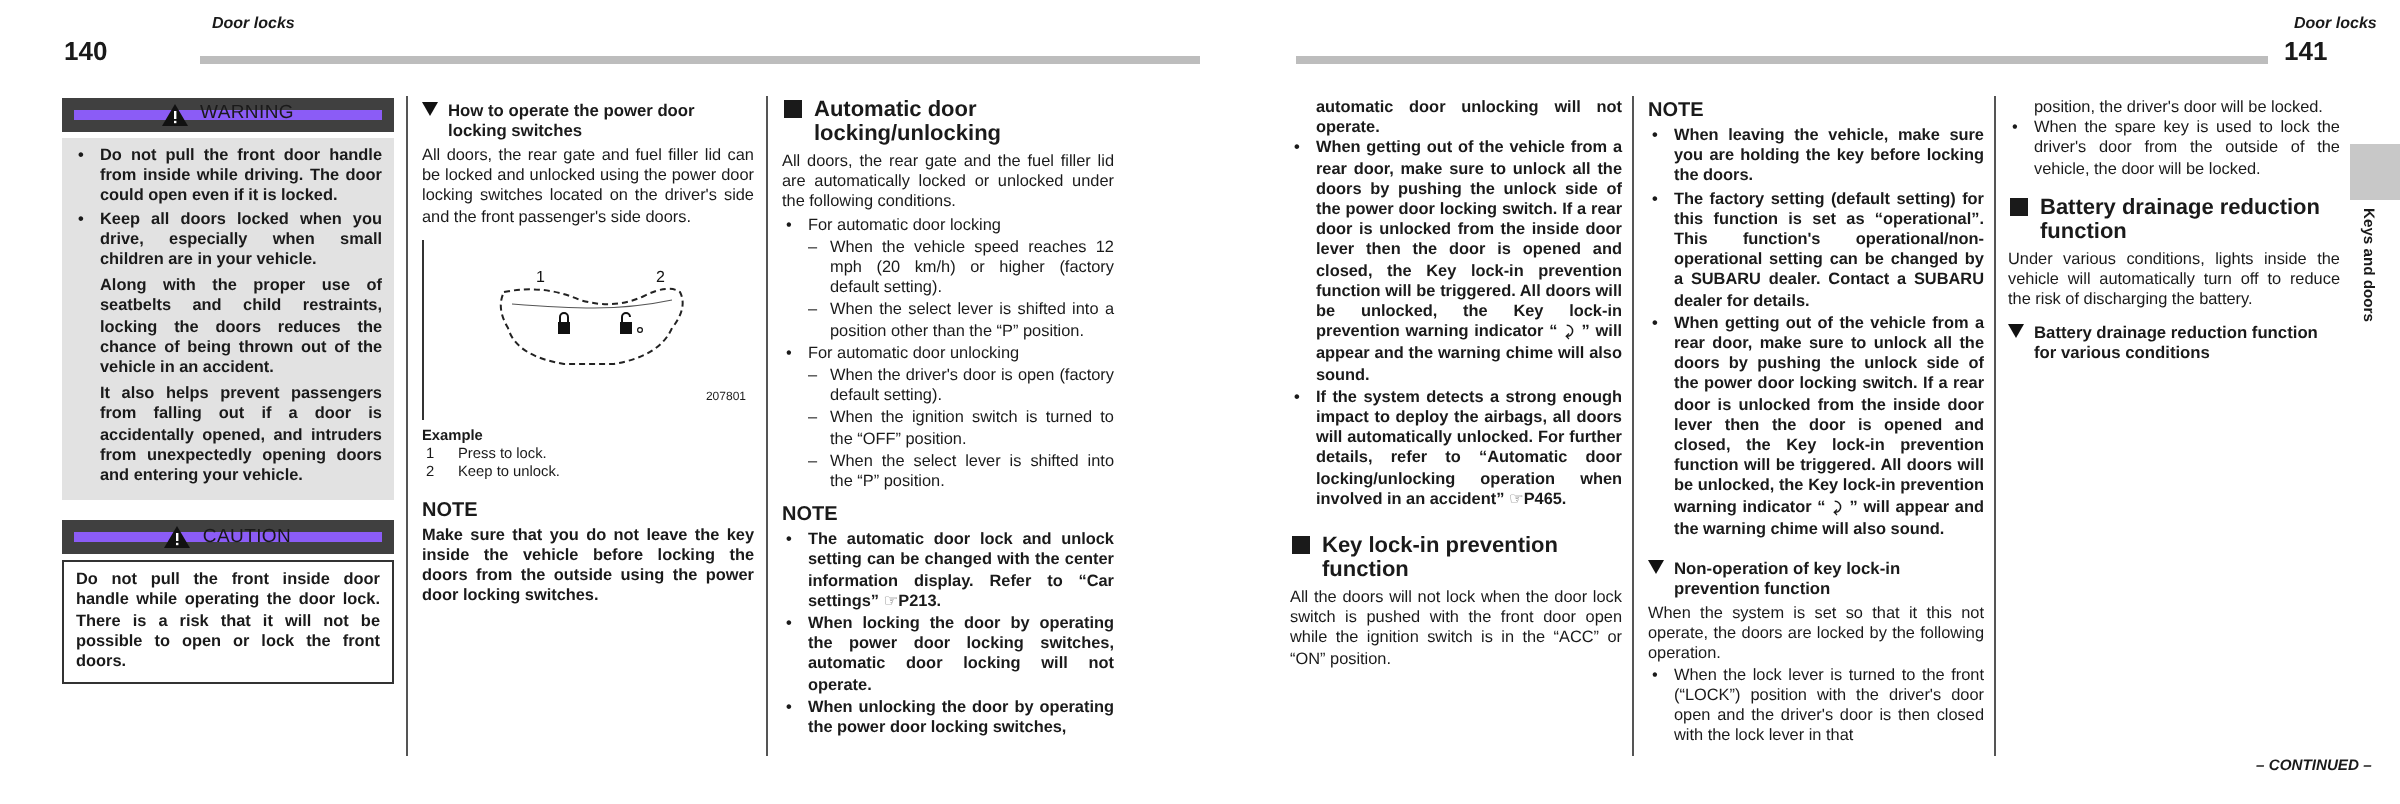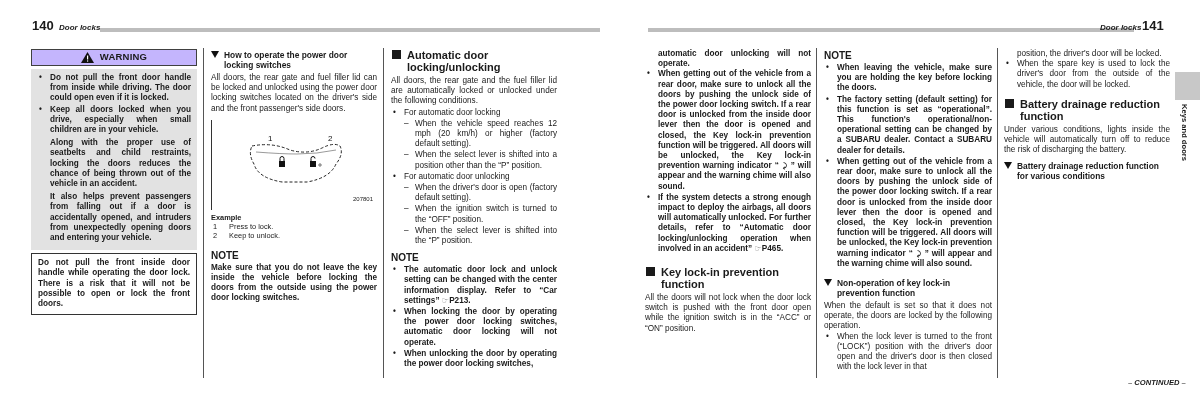--- a/index.html
+++ b/index.html
@@ -5,31 +5,31 @@
   * { box-sizing: border-box; margin: 0; padding: 0; }
   html, body { width: 1200px; height: 402px; background: #ffffff; overflow: hidden; }
   body { position: relative; font-family: "Liberation Sans", sans-serif; color: #1a1a1a; font-size: 8.2px; line-height: 10.2px; }
 
   .page { position: absolute; top: 0; height: 402px; }
   .page-left { left: 0; width: 600px; padding-left: 16px; }
   .page-right { left: 600px; width: 600px; }
 
   
   .hdr-num { position: absolute; top: 19px; font-size: 13px; font-weight: bold; line-height: 14px; }
-  .hdr-title { position: absolute; top: 23px; font-size: 8px; font-style: italic; font-weight: bold; line-height: 10px; }
+  .hdr-title { position: absolute; top: 7px; font-size: 8px; font-style: italic; font-weight: bold; line-height: 10px; margin-left: 47px; }
   .hdr-rule { position: absolute; top: 28px; height: 4px; background: #bdbdbd; }
 
   .col { position: absolute; top: 46px; }
   .vrule { position: absolute; width: 1px; background: #555; }
 
   p { text-align: justify; }
   .bold { font-weight: bold; }
 
   
-  .warn-head { border: 1px solid #404040; height: 17px; display: flex; align-items: center; justify-content: center; font-weight: bold; font-size: 9.5px; letter-spacing: 0.2px; background: #c4b5fd; }
+  .warn-head { border: 6px solid #404040; height: 17px; display: flex; align-items: center; justify-content: center; font-weight: normal; font-size: 9.5px; letter-spacing: 0.2px; background: #8b5cf6; }
   .warn-head svg { margin-right: 6px; }
   .warn-body { background: #e2e2e2; margin-top: 3px; padding: 4px 6px 6px 6px; }
   .caution-body { border: 1px solid #333; border-top: none; padding: 4px 6px 5px 6px; margin-top: 3px; border-top: 1px solid #333; }
 
   ul.bul { list-style: none; }
   ul.bul > li { position: relative; padding-left: 13px; margin-bottom: 1px; }
   ul.bul > li::before { content: "\2022"; position: absolute; left: 2px; top: 0; }
   ul.dash { list-style: none; margin-top: 1px; }
   ul.dash > li { position: relative; padding-left: 11px; margin-bottom: 1px; }
   ul.dash > li::before { content: "\2013"; position: absolute; left: 0; top: 0; }
@@ -78,20 +78,28 @@
           <p>Do not pull the front door handle from inside while driving. The door could open even if it is locked.</p>
         </li>
         <li>
           <p>Keep all doors locked when you drive, especially when small children are in your vehicle.</p>
           <p class="para-indent" style="padding-left:0; margin-top:3px;">Along with the proper use of seatbelts and child restraints, locking the doors reduces the chance of being thrown out of the vehicle in an accident.</p>
           <p style="margin-top:3px;">It also helps prevent passengers from falling out if a door is accidentally opened, and intruders from unexpectedly opening doors and entering your vehicle.</p>
         </li>
       </ul>
     </div>
 
+    <div class="warn-head" style="margin-top:10px;">
+      <svg width="13" height="11" viewBox="0 0 13 11">
+          <polygon points="6.5,0 13,11 0,11" fill="#111"></polygon>
+          <rect x="6" y="3.5" width="1.2" height="4" fill="#fff"></rect>
+          <rect x="6" y="8.4" width="1.2" height="1.2" fill="#fff"></rect>
+        </svg>
+      <span>CAUTION</span>
+    </div>
     <div class="caution-body bold">
       <p>Do not pull the front inside door handle while operating the door lock. There is a risk that it will not be possible to open or lock the front doors.</p>
     </div>
   </div>
 
   <div class="vrule" style="left:203px; top:48px; height:330px;"></div>
 
   <div class="col" style="left:211px; width:166px; top:50px;">
     <div class="subhead">
       <svg class="tri" width="8" height="7" viewBox="0 0 8 7">
@@ -222,21 +230,21 @@
       <li>
           <p><span>When getting out of the vehicle from a rear door, make sure to unlock all the doors by pushing the unlock side of the power door locking switch. If a rear door is unlocked from the inside door lever then the door is opened and closed, the Key lock-in prevention function will be triggered. All doors will be unlocked, the Key lock-in prevention warning indicator “</span><span class="tiny-icon">⤸</span><span>” will appear and the warning chime will also sound.</span></p>
         </li>
     </ul>
     <div class="subhead" style="margin-top:9px;">
       <svg class="tri" width="8" height="7" viewBox="0 0 8 7">
           <polygon points="0,0 8,0 4,7" fill="#111"></polygon>
         </svg>
       <span>Non-operation of key lock-in prevention function</span>
     </div>
-    <p>When the default is set so that it does not operate, the doors are locked by the following operation.</p>
+    <p>When the system is set so that it this not operate, the doors are locked by the following operation.</p>
     <ul class="bul">
       <li>
           <p>When the lock lever is turned to the front (“LOCK”) position with the driver's door open and the driver's door is then closed with the lock lever in that</p>
         </li>
     </ul>
   </div>
 
   <div class="vrule" style="left:397px; top:48px; height:330px;"></div>
 
   <div class="col" style="left:404px; width:166px; top:49px;">

